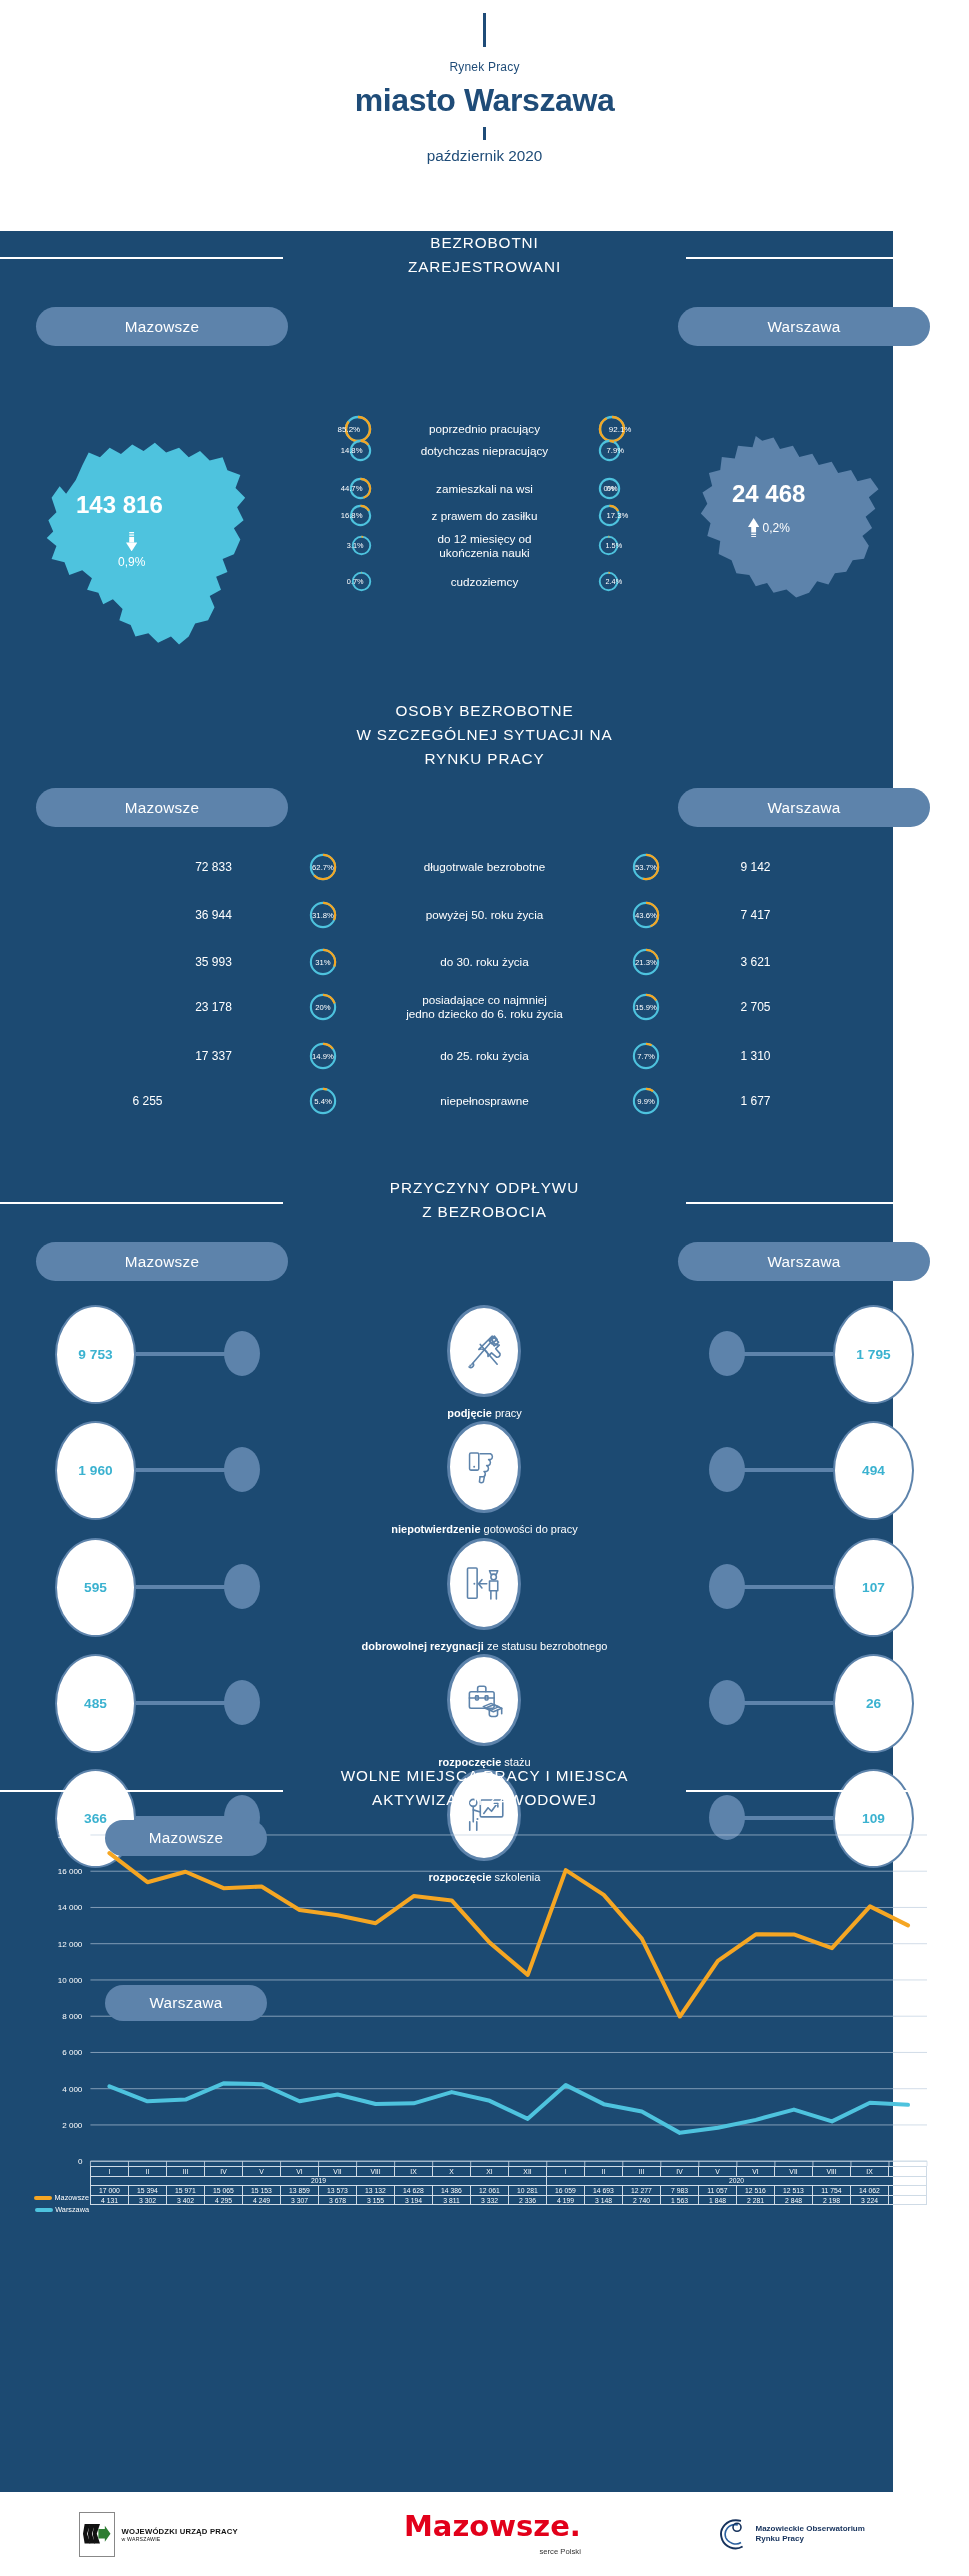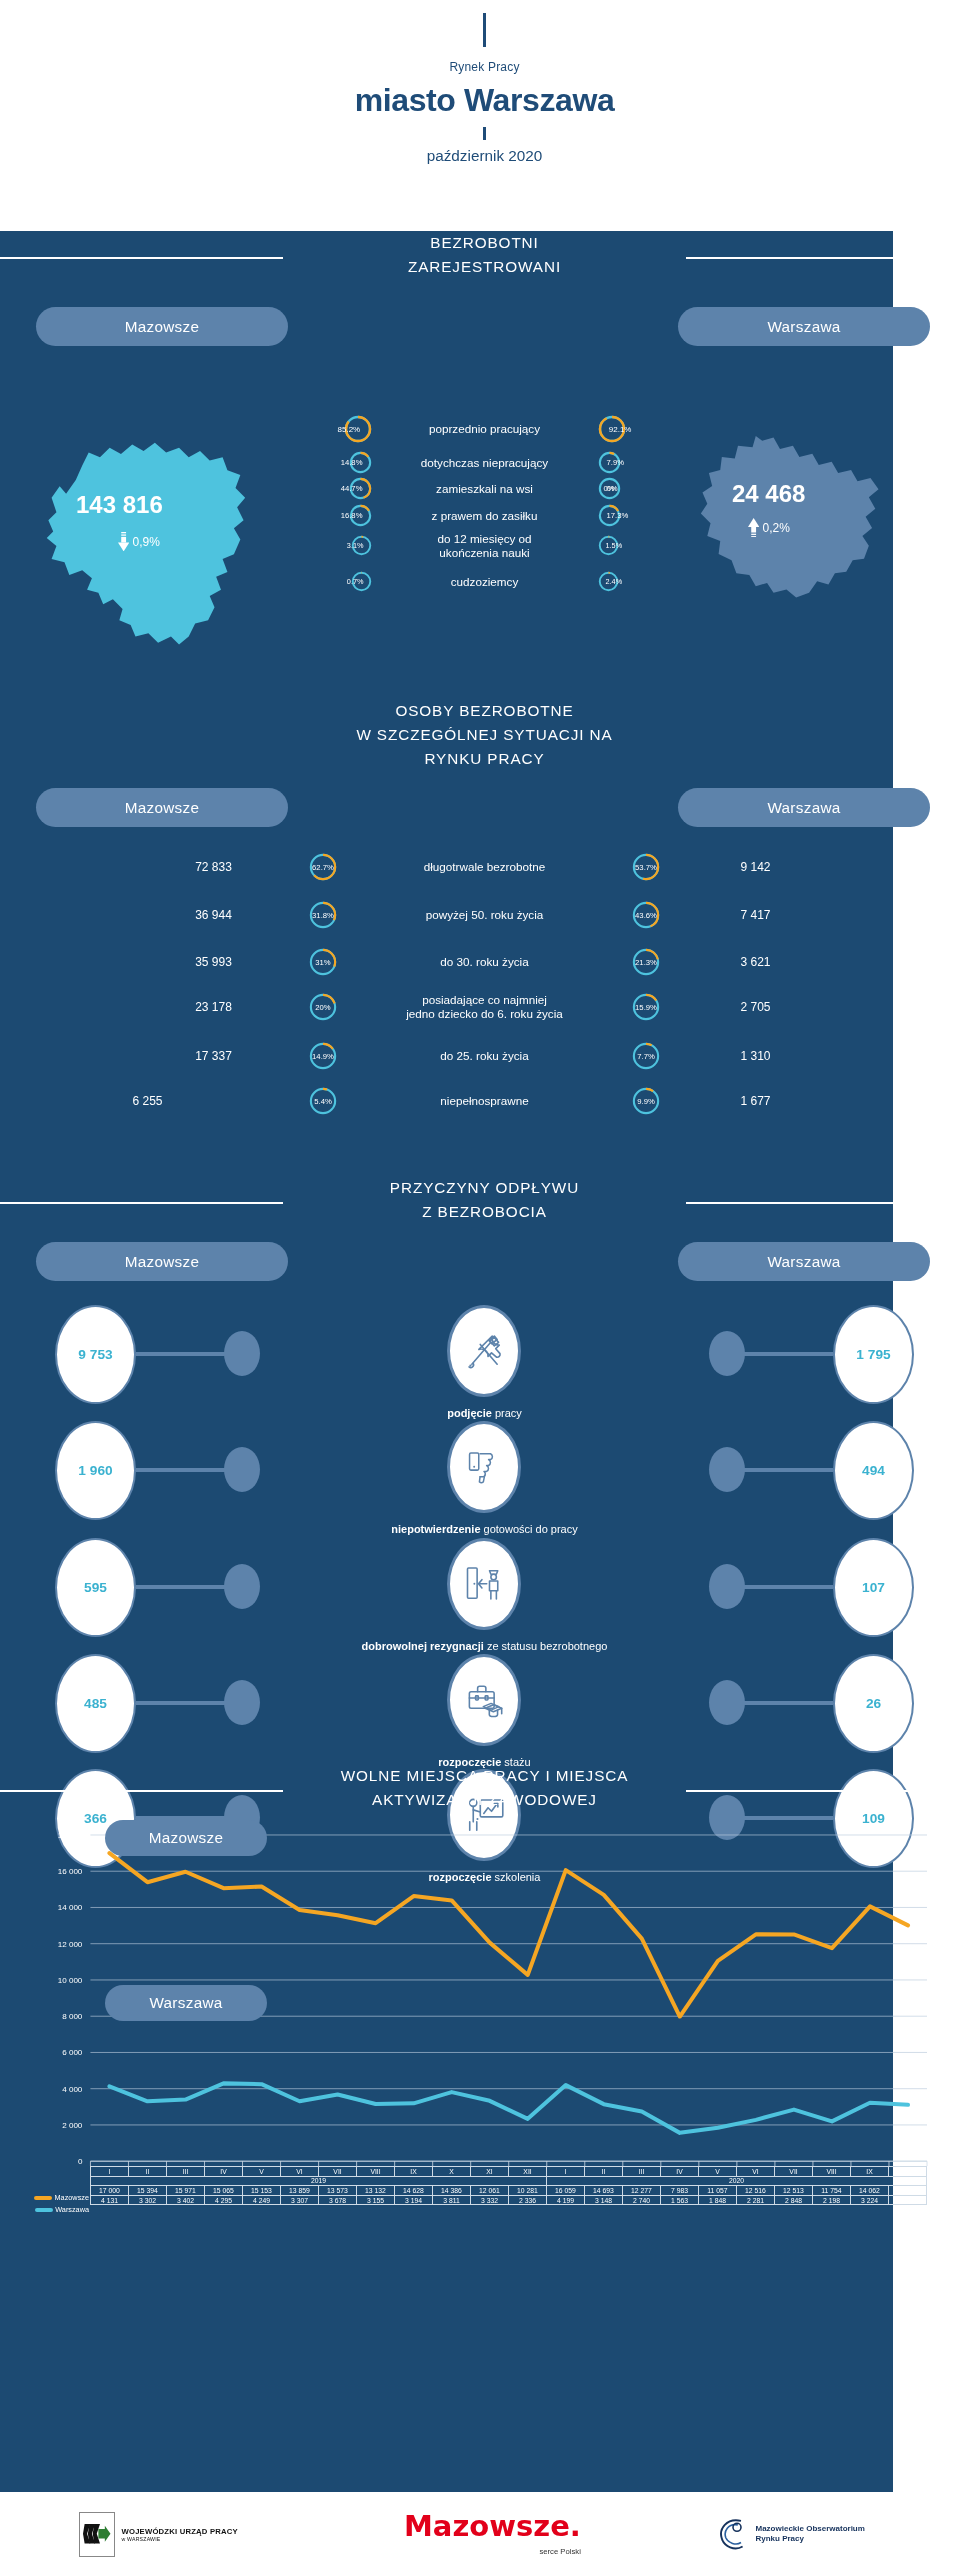--- a/index.html
+++ b/index.html
@@ -142,21 +142,21 @@
 
     <div class="map-wrap" style="left:29px; top:186px;">
       <svg width="242" height="242" viewBox="0 0 300 300">
         <path fill="#4ec3de" d="M58,78 L46,95 L38,86 L28,100 L34,118 L24,128 L30,142 L22,150 L34,160 L28,176 L44,180
           L50,196 L66,190 L78,200 L72,214 L86,218 L92,232 L104,226 L116,238 L112,252 L126,258 L132,272 L148,268
           L160,280 L176,272 L186,282 L198,272 L206,256 L222,252 L230,236 L224,222 L238,214 L232,198 L246,192
           L240,176 L254,170 L262,152 L254,138 L266,128 L258,112 L268,100 L256,88 L262,72 L246,66 L240,50
           L224,54 L212,42 L198,50 L186,38 L170,44 L156,32 L142,42 L128,34 L114,46 L100,38 L88,50 L74,44 L66,60 Z"></path>
       </svg>
       <div class="big-num" style="left:47px; top:74px;">143 816</div>
-      <div class="delta" style="left:89px; top:115px;">
+      <div class="delta" style="left:89px; top:115px;flex-direction:column;">
         <svg class="arrow" viewBox="0 0 14 24">
           <rect x="4" y="0" width="6" height="1.6" fill="#fff"></rect>
           <rect x="4" y="3" width="6" height="1.6" fill="#fff"></rect>
           <rect x="4" y="6" width="6" height="7" fill="#fff"></rect>
           <polygon points="0,13 14,13 7,24" fill="#fff"></polygon>
         </svg>
         <span>0,9%</span>
       </div>
     </div>
 
@@ -197,21 +197,21 @@
          <div class="donut" style="width:28px;height:28px">
     <svg width="28" height="28" viewBox="0 0 35 35">
       <circle cx="17.5" cy="17.5" r="15" fill="none" stroke="#4ec3de" stroke-width="3"></circle>
       <circle cx="17.5" cy="17.5" r="15" fill="none" stroke="#f5a623" stroke-width="3" stroke-dasharray="86.80220501868597 7.445574589007819" transform="rotate(-90 17.5 17.5)"></circle>
     </svg>
     <div class="pct" style="font-size:8px"></div>
   </div>
          <span class="pct" style="position:absolute;inset:0;display:flex;align-items:center;justify-content:flex-start;padding-left:11.3px;font-size:8px;color:#fff;">92.1%</span>
        </div>
         </div>
-        <div class="donut-row" style="top: 220px;">
+        <div class="donut-row" style="top: 208px;">
           <div style="width:57px;display:flex;justify-content:flex-end;position:relative;">
          <div class="donut" style="width:23px;height:23px">
     <svg width="23" height="23" viewBox="0 0 28.5938 28.5938">
       <circle cx="14.3" cy="14.3" r="12" fill="none" stroke="#4ec3de" stroke-width="2.6"></circle>
       <circle cx="14.3" cy="14.3" r="12" fill="none" stroke="#f5a623" stroke-width="2.6" stroke-dasharray="11.158937105550944 64.23928658060409" transform="rotate(-90 14.3 14.3)"></circle>
     </svg>
     <div class="pct" style="font-size:7.7px"></div>
   </div>
          <span class="pct" style="position:absolute;inset:0;display:flex;align-items:center;justify-content:flex-end;padding-right:9px;font-size:7.7px;color:#fff;">14.8%</span>
        </div>

